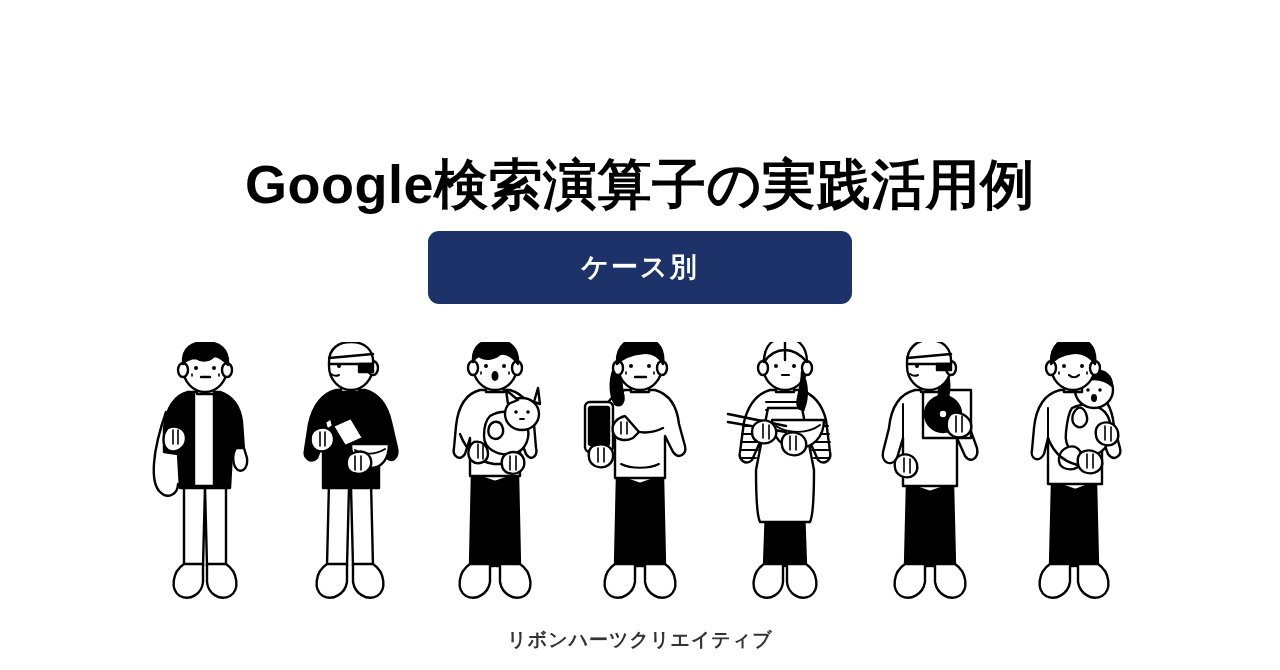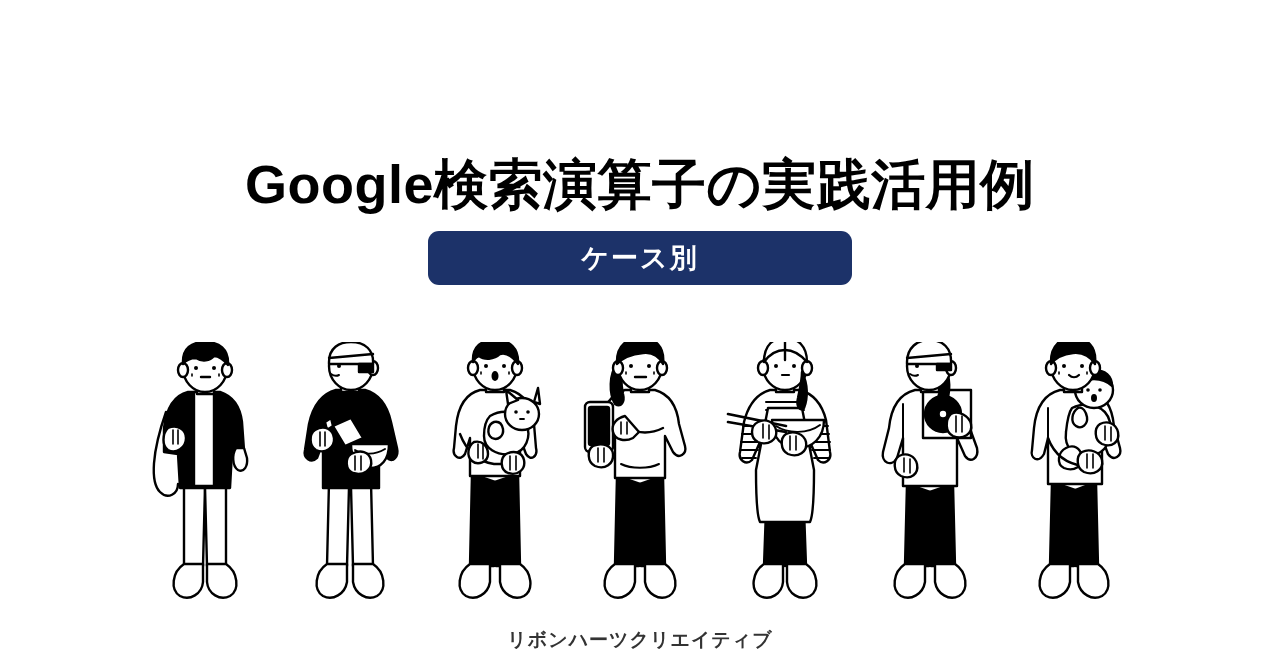--- a/index.html
+++ b/index.html
@@ -29,21 +29,21 @@
     white-space:nowrap;
     text-align:center;
   }
   .badge-row {
     margin-top:16px;
     display:flex;
     justify-content:center;
     width:100%;
   }
   .badge {
-    width:424px; height:54px;
+    width:424px; height:73px;
     background:#1c3269;
     border-radius:11px;
     display:flex;
     align-items:center;
     justify-content:center;
   }
   .badge-label {
     color:#ffffff;
     font-size:27px;
     font-weight:bold;

